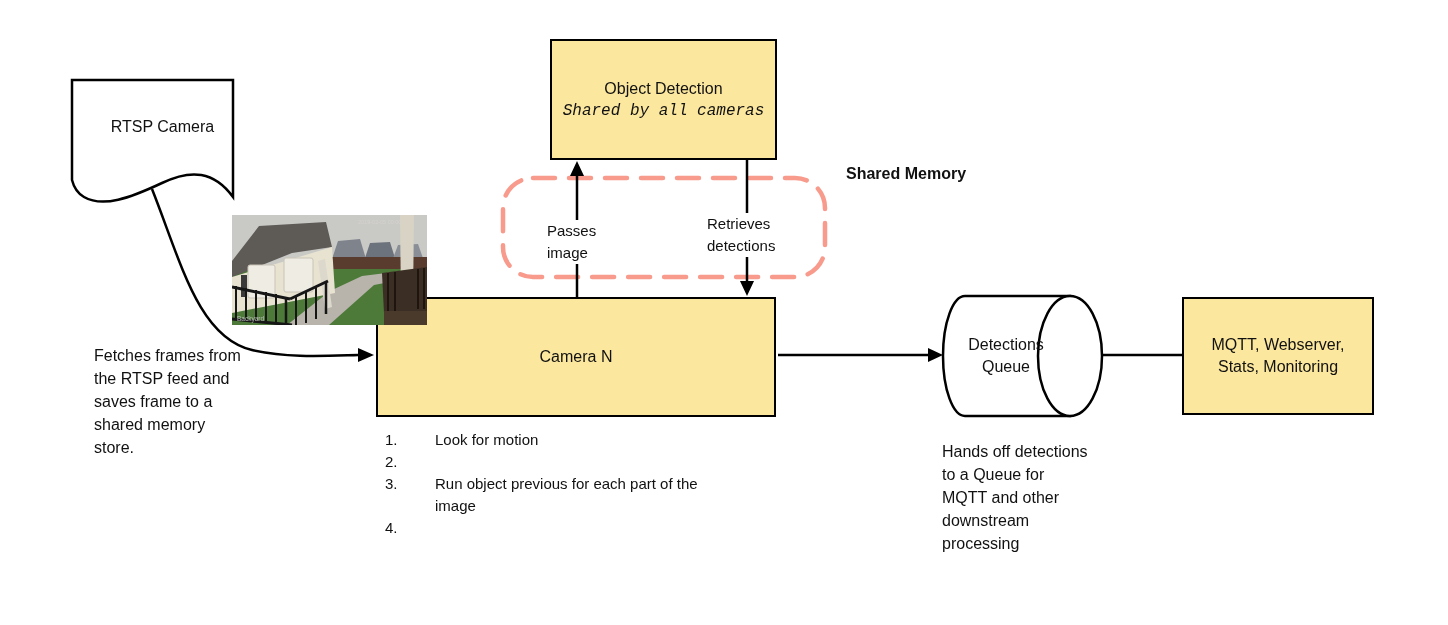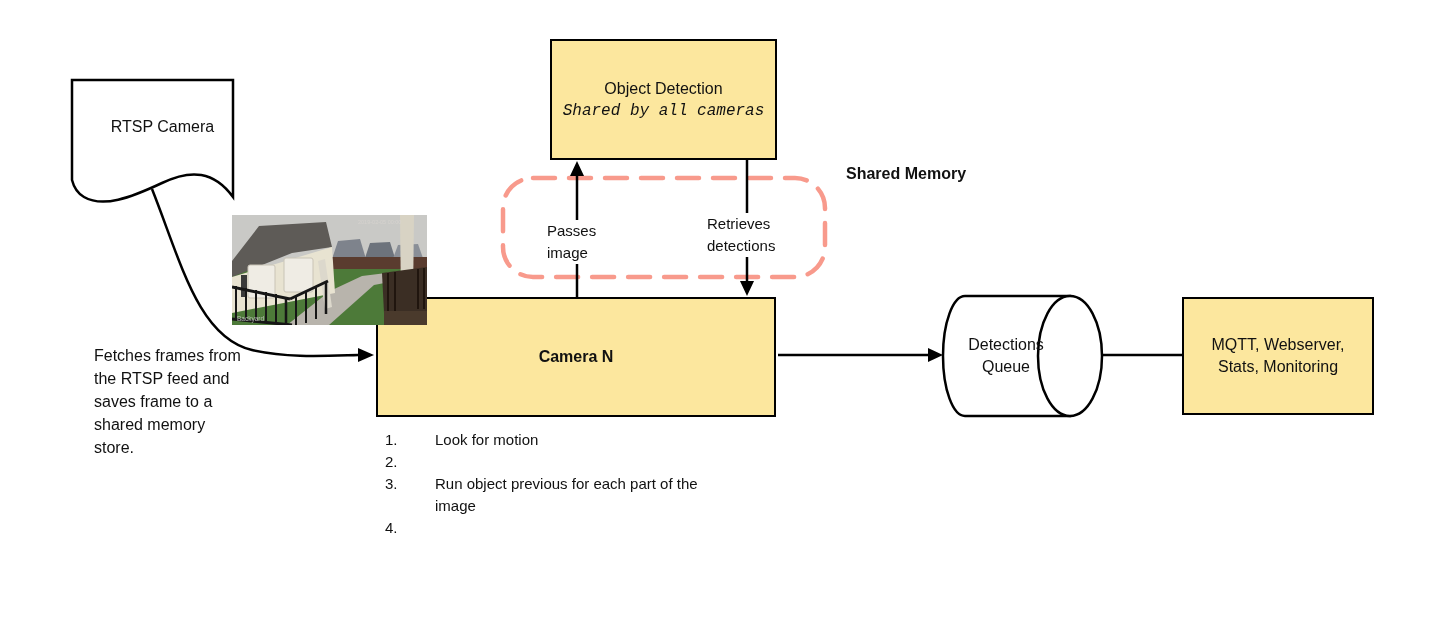--- a/index.html
+++ b/index.html
@@ -76,21 +76,21 @@
 
   <div class="note" style="left:846px;top:139px;width:215px;">
     <b>Shared Memory</b>
   </div>
 
   <div class="arrow-label" style="left:545px;top:220px;">Passes
 image</div>
   <div class="arrow-label" style="left:705px;top:213px;">Retrieves
 detections</div>
 
-  <div class="node" style="left:376px;top:297px;width:400px;height:120px;font-weight:bold;">
+  <div class="node" style="left:376px;top:297px;width:400px;height:120px;">
     <div>Camera N</div>
   </div>
 
   <div class="steps">
     <div class="step">
       <span class="num">1.</span>
       <span class="txt">Look for motion</span>
     </div>
     <div class="step">
       <span class="num">2.</span>
@@ -101,20 +101,25 @@
 image</span>
     </div>
     <div class="step">
       <span class="num">4.</span>
     </div>
   </div>
 
   <div class="shape-label" style="left:930px;top:334px;width:152px;">Detections
 Queue</div>
 
+  <div class="note" style="left:942px;top:440px;">Hands off detections
+to a Queue for
+MQTT and other
+downstream
+processing</div>
 
   <div class="node" style="left:1182px;top:297px;width:192px;height:118px;white-space:pre-line;">
     <div style="white-space:pre-line;">MQTT, Webserver,
 Stats, Monitoring</div>
   </div>
 
   <div class="snapshot">
     <svg width="195" height="110" viewBox="0 0 195 110">
       <rect x="0" y="0" width="195" height="110" fill="#c9c9c6"></rect>
 

